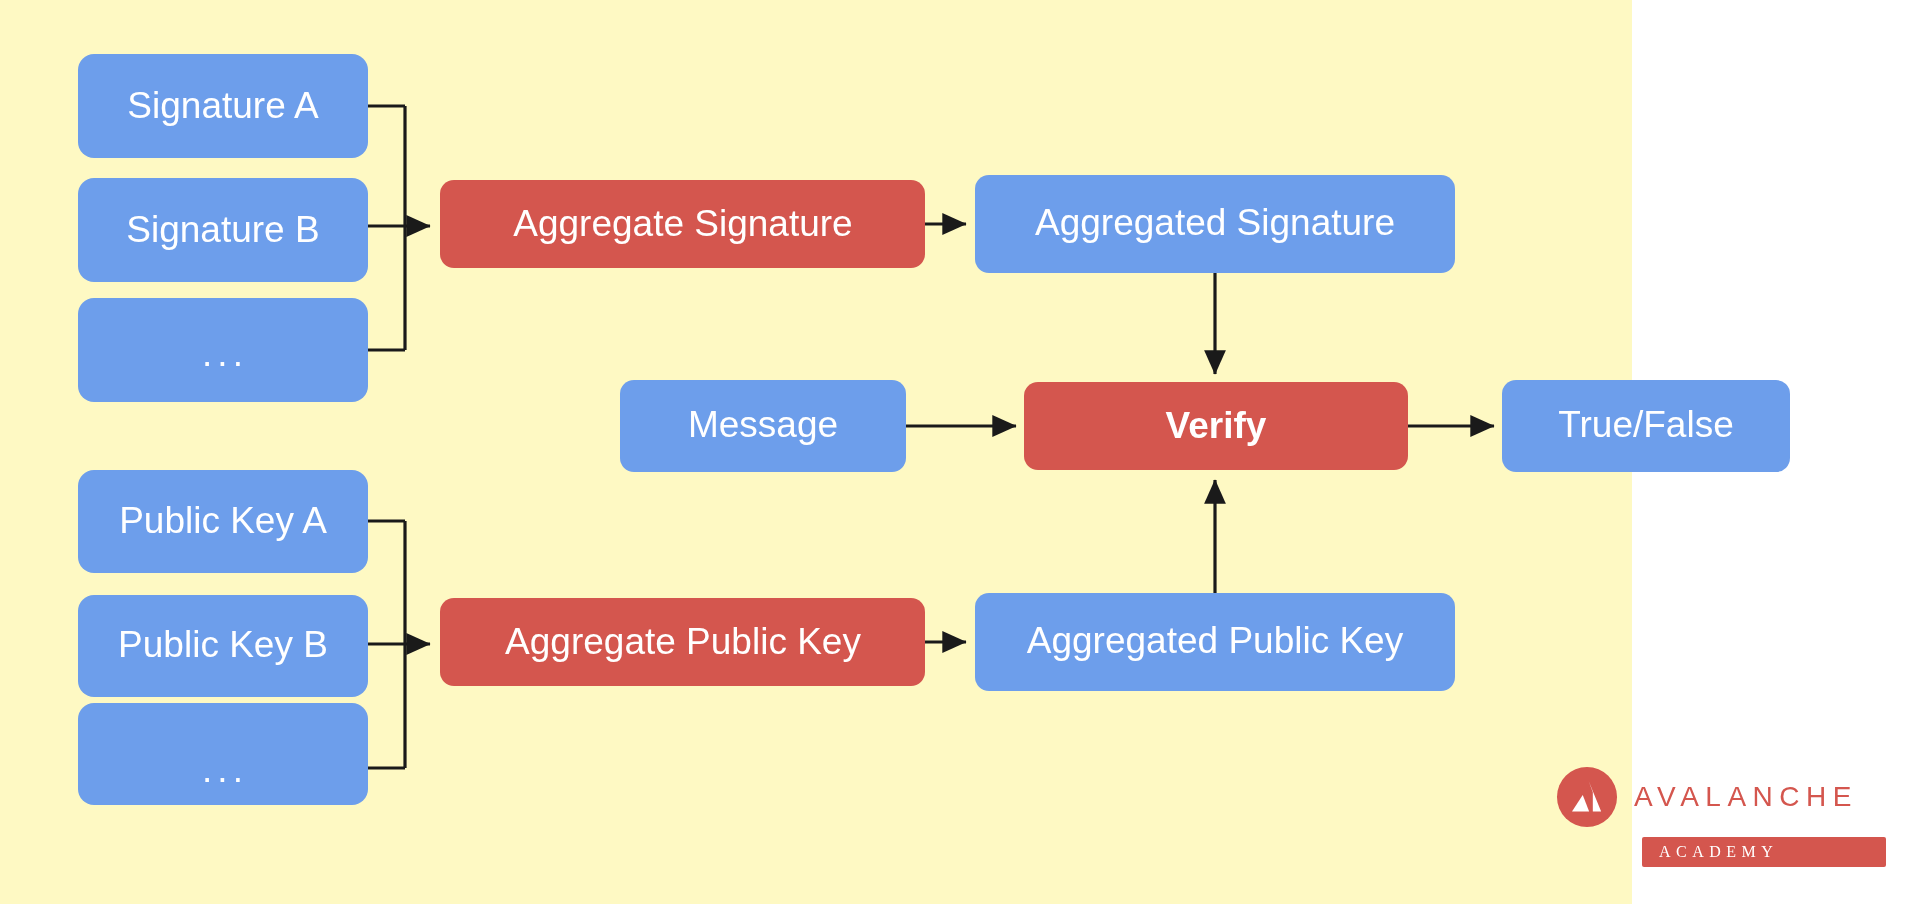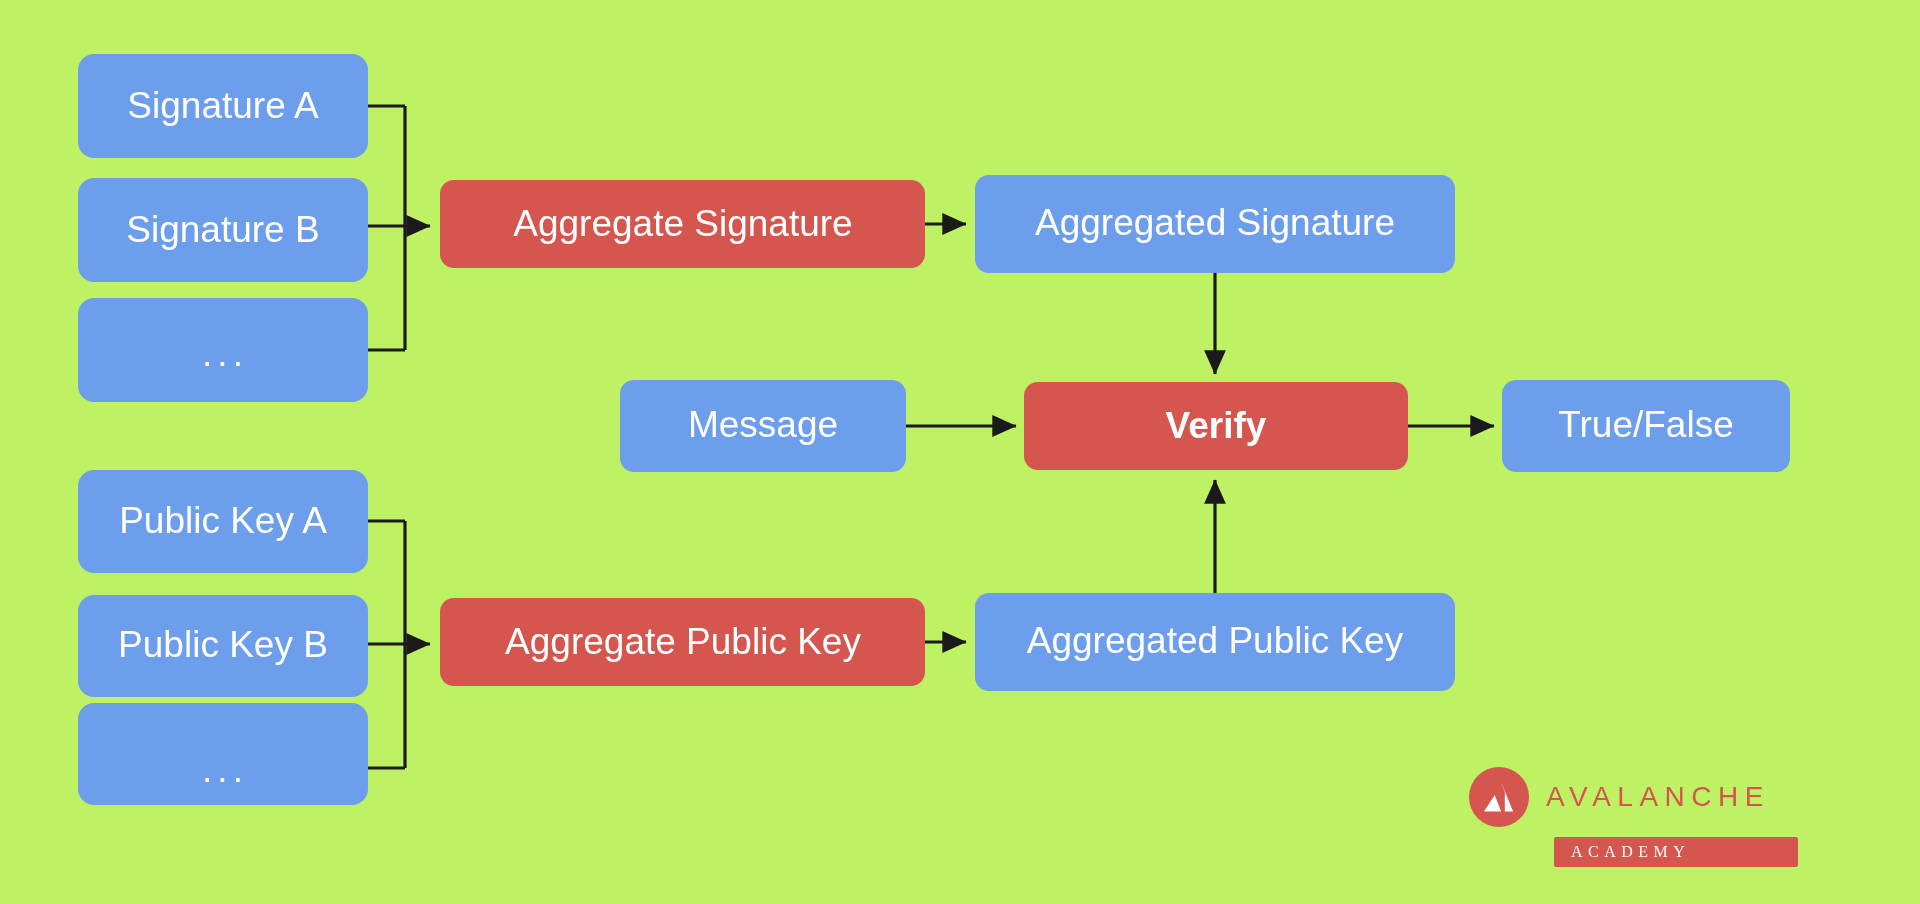--- a/index.html
+++ b/index.html
@@ -8,23 +8,23 @@
     background: #ffffff;
   }
   body {
     width: 1920px;
     height: 904px;
     overflow: hidden;
     font-family: "Liberation Sans", sans-serif;
   }
   #canvas {
     position: relative;
-    width: 1920px;
+    width: 1632px;
     height: 904px;
-    background: #bef264;
+    background: #fef9c3;
   }
   #diagram-svg {
     position: absolute;
     left: 0;
     top: 0;
     width: 1920px;
     height: 904px;
   }
   .node-label {
     font-family: "Liberation Sans", sans-serif;
@@ -40,21 +40,21 @@
     font-size: 37px;
     letter-spacing: 5px;
   }
   .connector {
     stroke: #1a1a1a;
     stroke-width: 3.2;
     fill: none;
   }
   .logo-wrap {
     position: absolute;
-    left: 1468px;
+    left: 1556px;
     top: 766px;
     width: 330px;
     height: 100px;
   }
   .logo-row {
     display: flex;
     align-items: center;
     gap: 16px;
   }
   .logo-mark {

